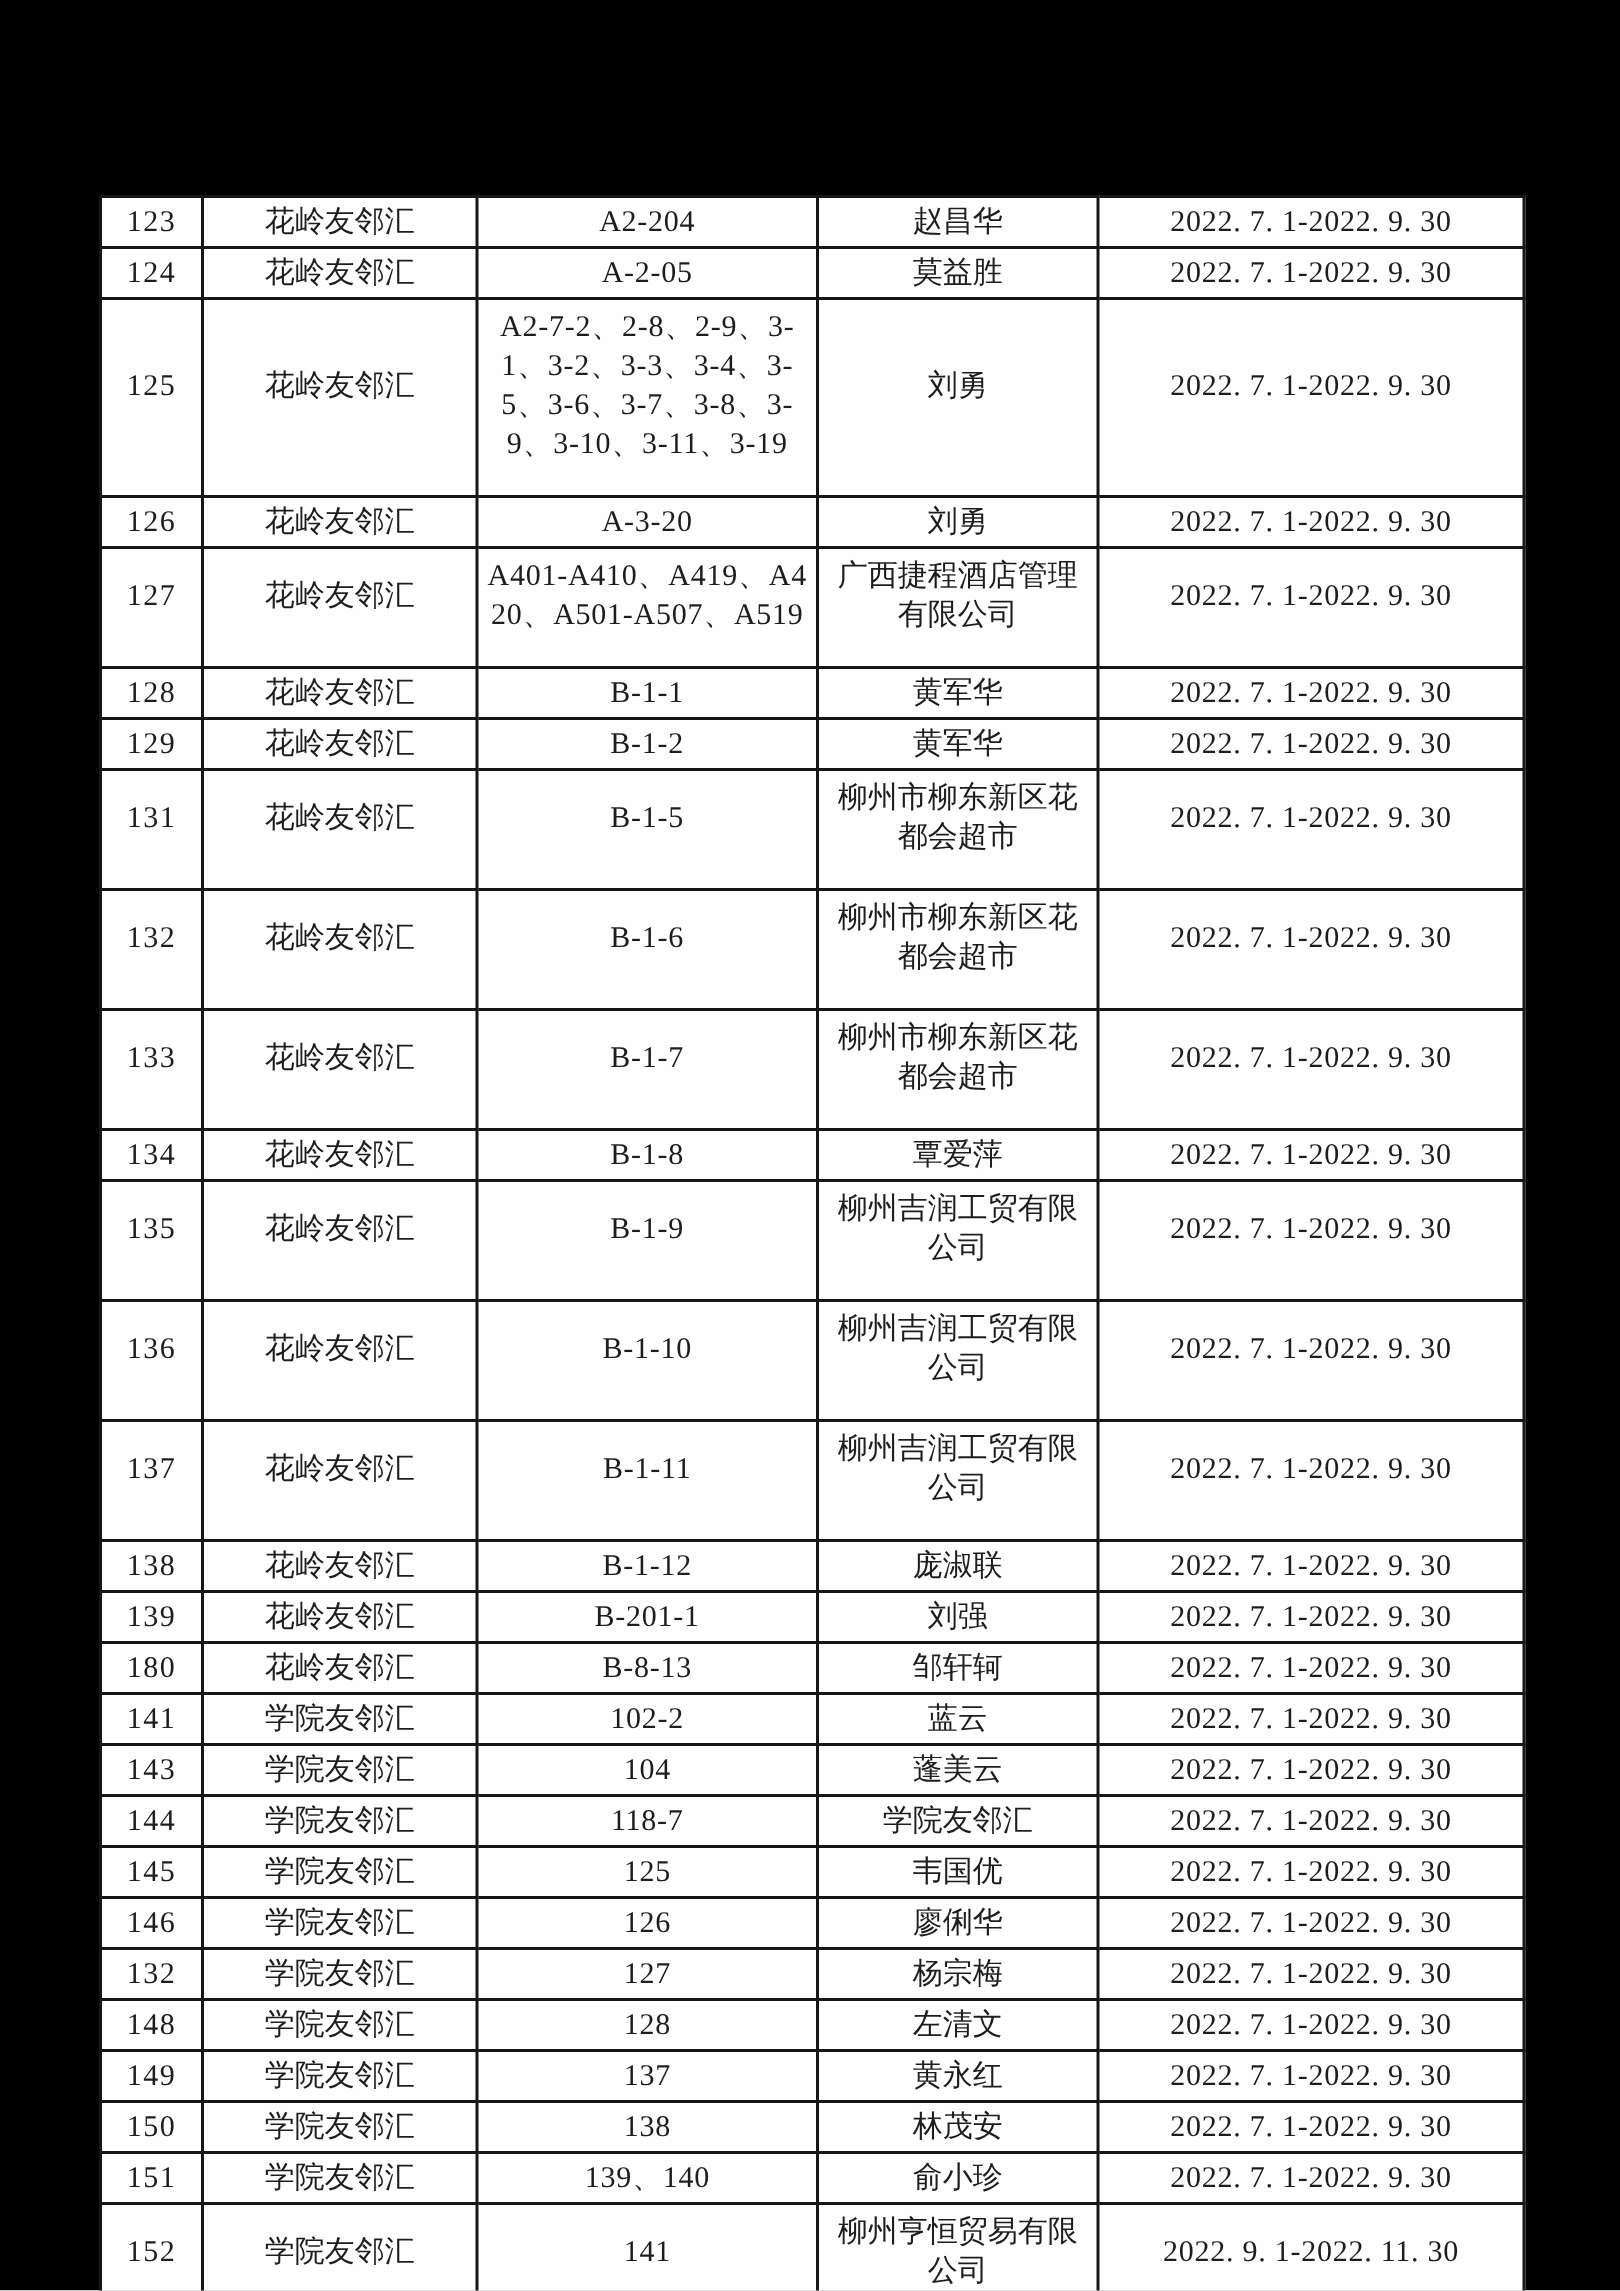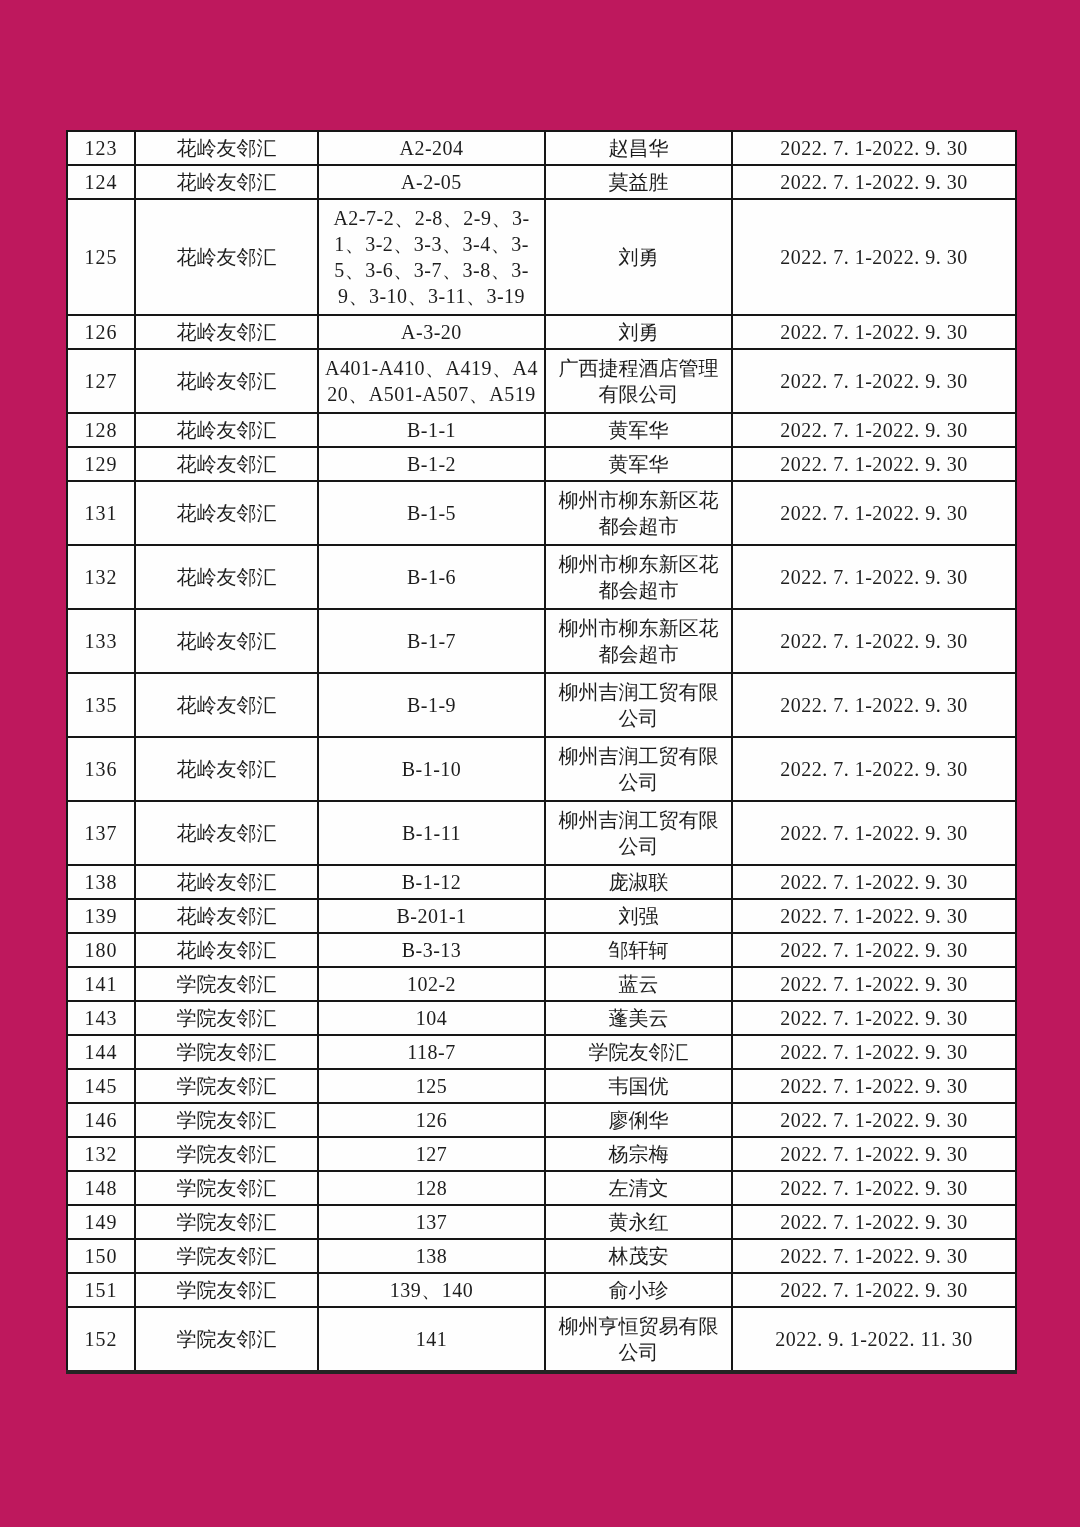--- a/index.html
+++ b/index.html
@@ -11,21 +11,21 @@
     width: 1080px;
     height: 1527px;
     position: relative;
     overflow: hidden;
     font-family: "Liberation Serif", "DejaVu Serif", serif;
     color: #1d1d1d;
   }
   .page {
     position: absolute;
     inset: 0;
-    background: #be185d;
+    background: #000000;
   }
   table.lease-table {
     position: absolute;
     left: 66px;
     top: 130px;
     width: 949px;
     border-collapse: collapse;
     table-layout: fixed;
     border: 2px solid #161616;
     border-bottom: 4px solid #242424;
@@ -37,21 +37,21 @@
     vertical-align: middle;
     font-size: 20px;
     line-height: 26px;
     padding: 3px 6px;
     word-break: break-all;
     color: #1d1d1d;
   }
   td.col-no     { letter-spacing: 1px; }
   td.col-booth  { letter-spacing: 0.5px; }
   td.col-period { white-space: nowrap; font-size: 19px; letter-spacing: 0.5px; }
-  tr.tall td { padding-top: 5px; padding-bottom: 5px; margin-left: 48px; }
+  tr.tall td { padding-top: 5px; padding-bottom: 21px; margin-left: 48px; }
 </style>
 </head>
 <body>
 
 <div class="page">
   <table class="lease-table">
     <colgroup>
       <col style="width:68px">
       <col style="width:183px">
       <col style="width:227px">
@@ -122,20 +122,27 @@
     <td class="col-operator">柳州市柳东新区花都会超市</td>
     <td class="col-period">2022. 7. 1-2022. 9. 30</td>
   </tr>
         <tr class="tall">
     <td class="col-no">133</td>
     <td class="col-market">花岭友邻汇</td>
     <td class="col-booth">B-1-7</td>
     <td class="col-operator">柳州市柳东新区花都会超市</td>
     <td class="col-period">2022. 7. 1-2022. 9. 30</td>
   </tr>
+        <tr>
+    <td class="col-no">134</td>
+    <td class="col-market">花岭友邻汇</td>
+    <td class="col-booth">B-1-8</td>
+    <td class="col-operator">覃爱萍</td>
+    <td class="col-period">2022. 7. 1-2022. 9. 30</td>
+  </tr>
         <tr class="tall">
     <td class="col-no">135</td>
     <td class="col-market">花岭友邻汇</td>
     <td class="col-booth">B-1-9</td>
     <td class="col-operator">柳州吉润工贸有限公司</td>
     <td class="col-period">2022. 7. 1-2022. 9. 30</td>
   </tr>
         <tr class="tall">
     <td class="col-no">136</td>
     <td class="col-market">花岭友邻汇</td>
@@ -160,21 +167,21 @@
         <tr>
     <td class="col-no">139</td>
     <td class="col-market">花岭友邻汇</td>
     <td class="col-booth">B-201-1</td>
     <td class="col-operator">刘强</td>
     <td class="col-period">2022. 7. 1-2022. 9. 30</td>
   </tr>
         <tr>
     <td class="col-no">180</td>
     <td class="col-market">花岭友邻汇</td>
-    <td class="col-booth">B-3-13</td>
+    <td class="col-booth">B-8-13</td>
     <td class="col-operator">邹轩轲</td>
     <td class="col-period">2022. 7. 1-2022. 9. 30</td>
   </tr>
         <tr>
     <td class="col-no">141</td>
     <td class="col-market">学院友邻汇</td>
     <td class="col-booth">102-2</td>
     <td class="col-operator">蓝云</td>
     <td class="col-period">2022. 7. 1-2022. 9. 30</td>
   </tr>

